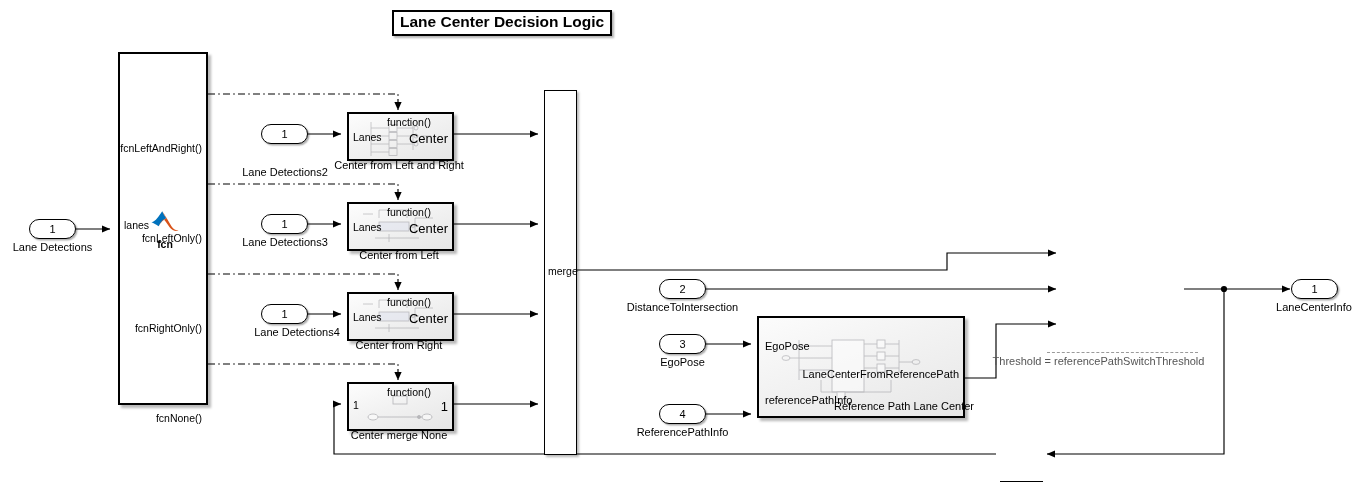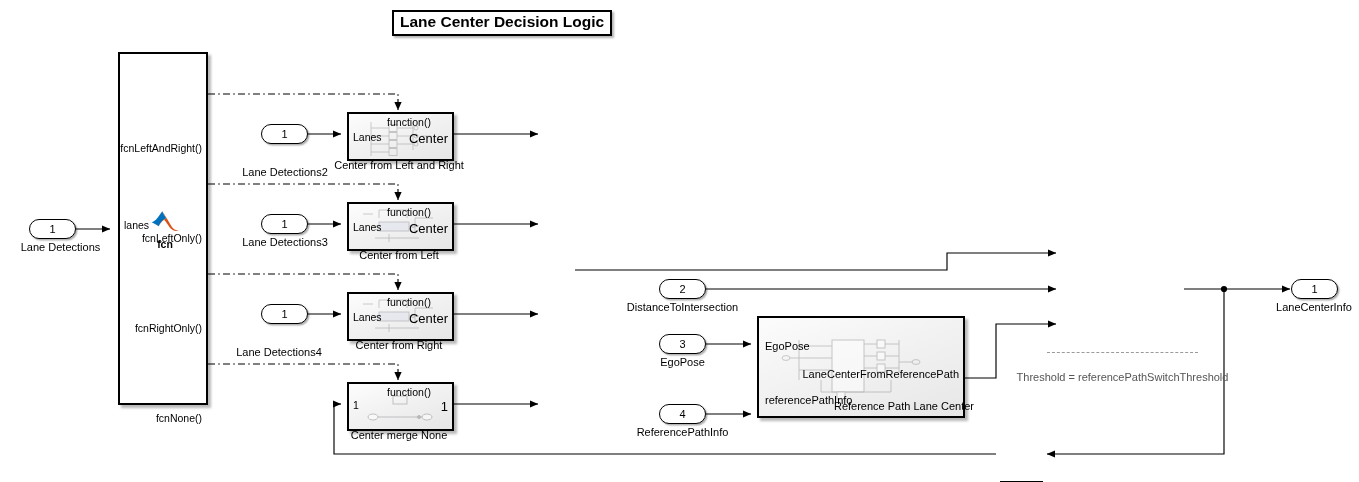--- a/index.html
+++ b/index.html
@@ -302,36 +302,36 @@
 
     <div class="mfcn-outlabel" style="right:4px; top:88px; width:86px;">fcnLeftAndRight()</div>
     <div class="mfcn-outlabel" style="right:4px; top:178px; width:86px;">fcnLeftOnly()</div>
     <div class="mfcn-outlabel" style="right:4px; top:268px; width:86px;">fcnRightOnly()</div>
     <div class="mfcn-outlabel" style="right:4px; top:358px; width:86px;">fcnNone()</div>
   </div>
 
   <div class="node port" style="left:29px; top:219px; width:47px; height:20px;">
     <span>1</span>
   </div>
-  <div class="port-label" style="left:8px; top:241px; width:105px;">Lane Detections</div>
+  <div class="port-label" style="left:0px; top:241px; width:105px;">Lane Detections</div>
 
   <div class="node port" style="left:261px; top:124px; width:47px; height:20px;">
     <span>1</span>
   </div>
   <div class="port-label" style="left:230px; top:146px; width:110px;margin-top:20px;">Lane Detections2</div>
 
   <div class="node port" style="left:261px; top:214px; width:47px; height:20px;">
     <span>1</span>
   </div>
   <div class="port-label" style="left:230px; top:236px; width:110px;">Lane Detections3</div>
 
   <div class="node port" style="left:261px; top:304px; width:47px; height:20px;">
     <span>1</span>
   </div>
-  <div class="port-label" style="left:224px; top:326px; width:110px;margin-top:20px;">Lane Detections4</div>
+  <div class="port-label" style="left:242px; top:326px; width:110px;">Lane Detections4</div>
 
   <div class="node port" style="left:659px; top:279px; width:47px; height:20px;">
     <span>2</span>
   </div>
   <div class="port-label" style="left:615px; top:301px; width:135px;">DistanceToIntersection</div>
 
   <div class="node port" style="left:659px; top:334px; width:47px; height:20px;">
     <span>3</span>
   </div>
   <div class="port-label" style="left:627px; top:356px; width:111px;">EgoPose</div>
@@ -409,20 +409,23 @@
         <circle cx="70" cy="33" r="1.6" fill="#8d8d93"></circle>
         <rect x="44" y="12" width="14" height="8" fill="none"></rect>
       </g>
     </svg>
     <div class="fcn-tag">function()</div>
     <div class="p-in" style="top:15px;">1</div>
     <div class="p-out" style="top:15px;">1</div>
   </div>
   <div class="blk-caption" style="left:340px; top:429px; width:118px;">Center merge None</div>
 
+  <div class="merge" style="left:544px; top:90px; width:31px; height:363px;">
+    <div class="mlabel" style="top:174px;">merge</div>
+  </div>
 
   <div class="refsys" style="left:757px; top:316px; width:204px; height:98px;">
     <svg class="preview" viewBox="0 0 204 98" xmlns="http://www.w3.org/2000/svg" style="opacity:0.5">
       <g stroke="#8d8d93" stroke-width="0.9" fill="none">
         <rect x="73" y="22" width="32" height="52" fill="#fff"></rect>
         <path d="M40,28 H73 M40,40 H73 M40,52 H73"></path>
         <path d="M40,22 V62 M30,40 H40"></path>
         <ellipse cx="27" cy="40" rx="4" ry="2.4"></ellipse>
         <path d="M105,26 H118 M105,38 H118 M105,50 H118"></path>
         <rect x="118" y="22" width="8" height="8" fill="#fff"></rect>
@@ -435,19 +438,19 @@
         <rect x="78" y="74" width="8" height="7" fill="#fff"></rect>
       </g>
     </svg>
     <div class="r-in" style="top:22px;">EgoPose</div>
     <div class="r-in" style="top:76px;">referencePathInfo</div>
     <div class="r-out" style="top:50px;">LaneCenterFromReferencePath</div>
   </div>
   <div class="blk-caption" style="left:804px; top:400px; width:200px; top:400px;">Reference Path Lane Center</div>
 
   <div class="annot-rule" style="left:1047px; top:352px; width:151px;"></div>
-  <div class="annot" style="left:1000px; top:355px; width:245px;margin-top:16px;">Threshold = referencePathSwitchThreshold</div>
+  <div class="annot" style="left:976px; top:355px; width:245px;">Threshold = referencePathSwitchThreshold</div>
 
   <div class="delay" style="left:1000px; top:437px; width:41px; height:34px;margin-top:44px;">
     <span class="z"><span>z</span><sup>-1</sup></span>
   </div>
 
 </div>
 
 </body></html>

